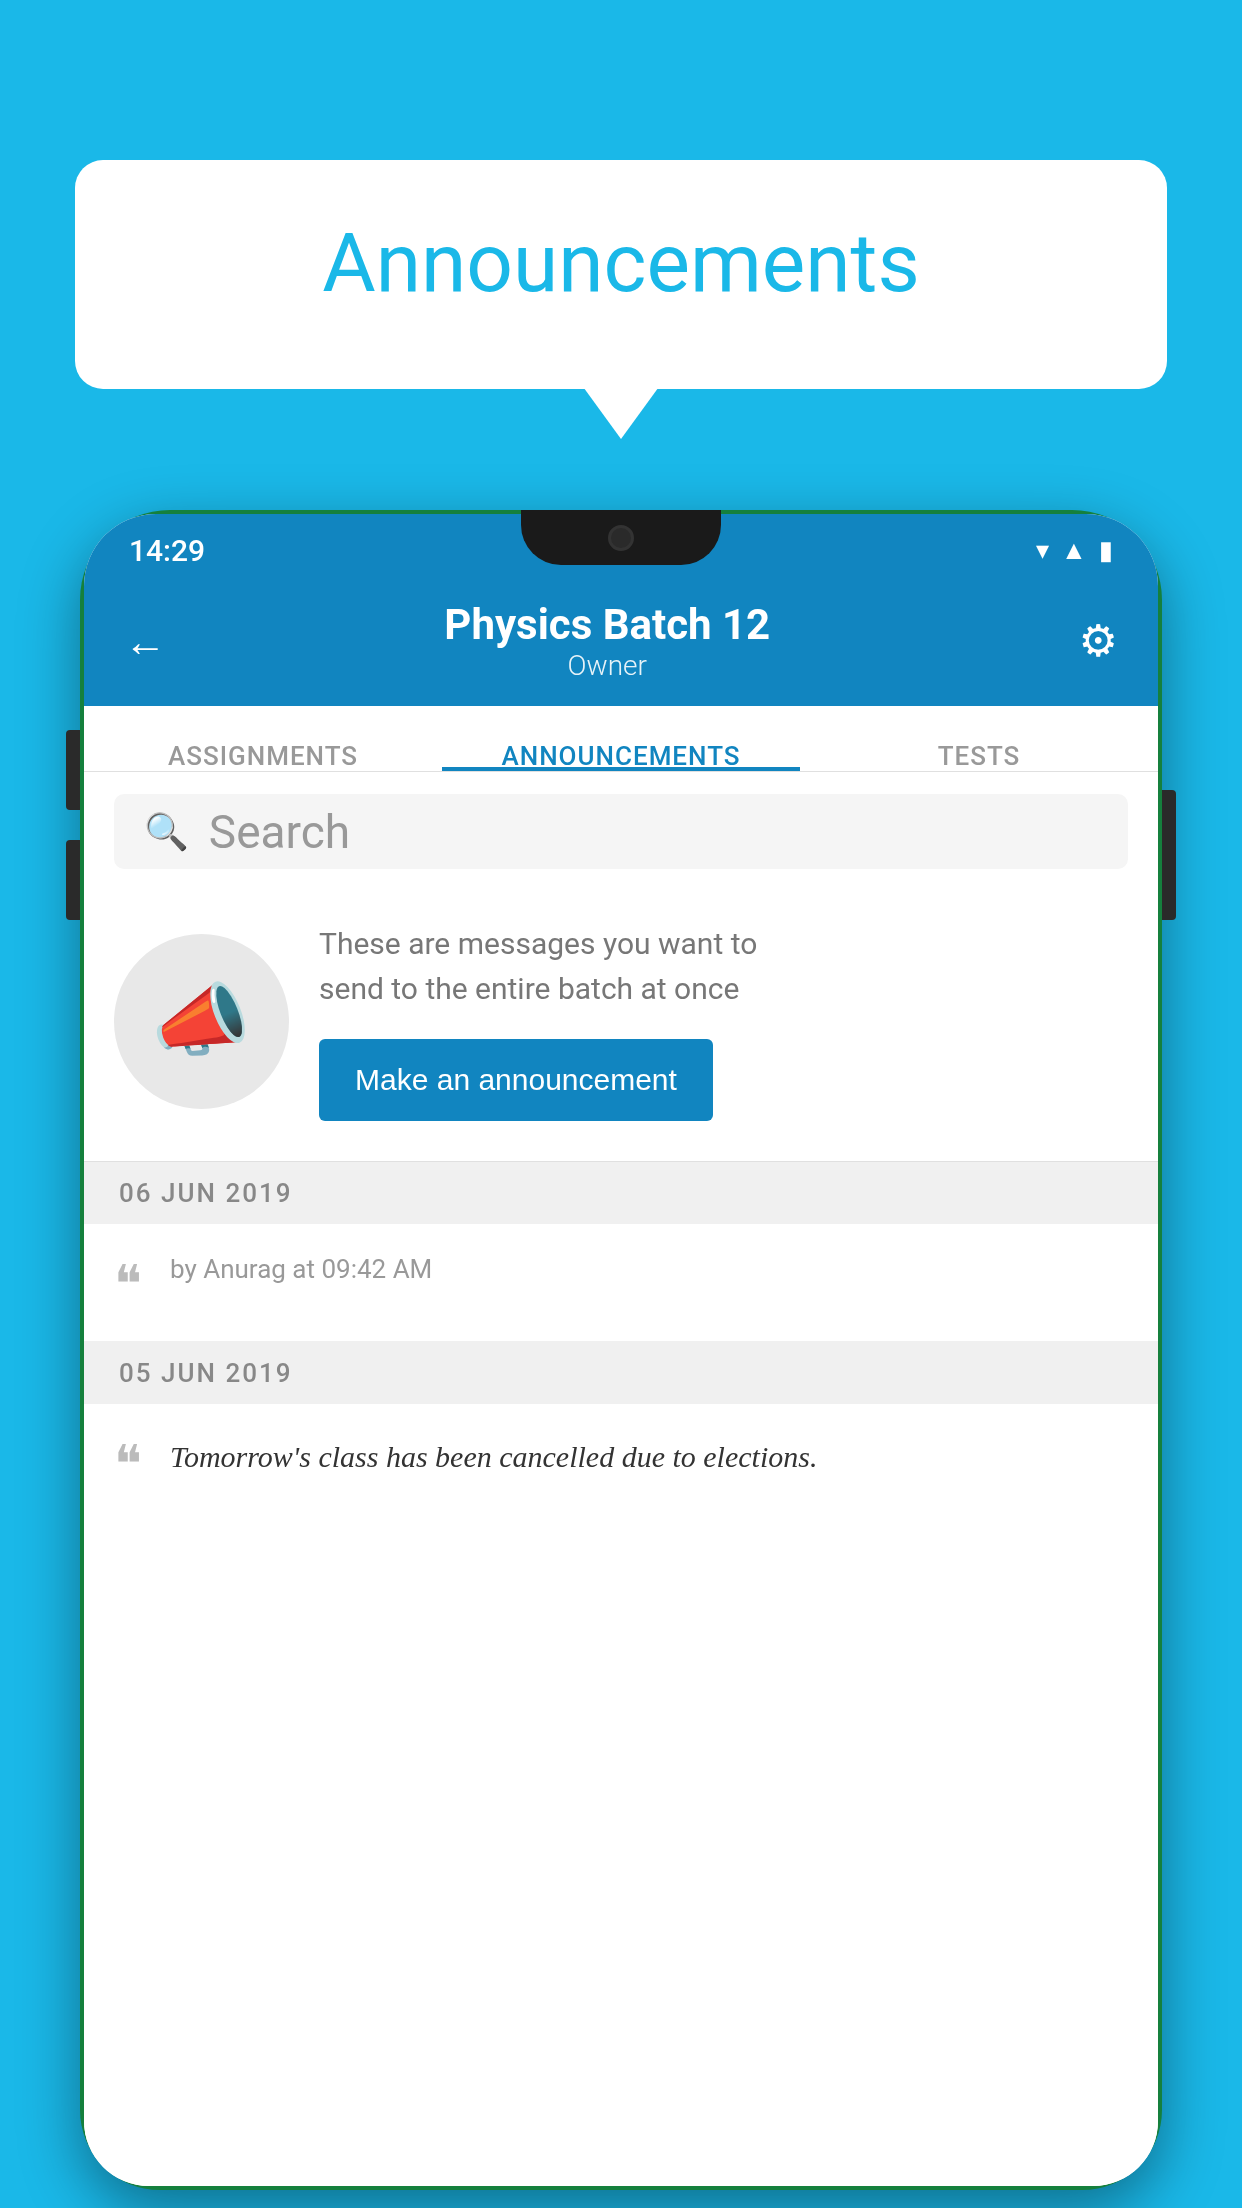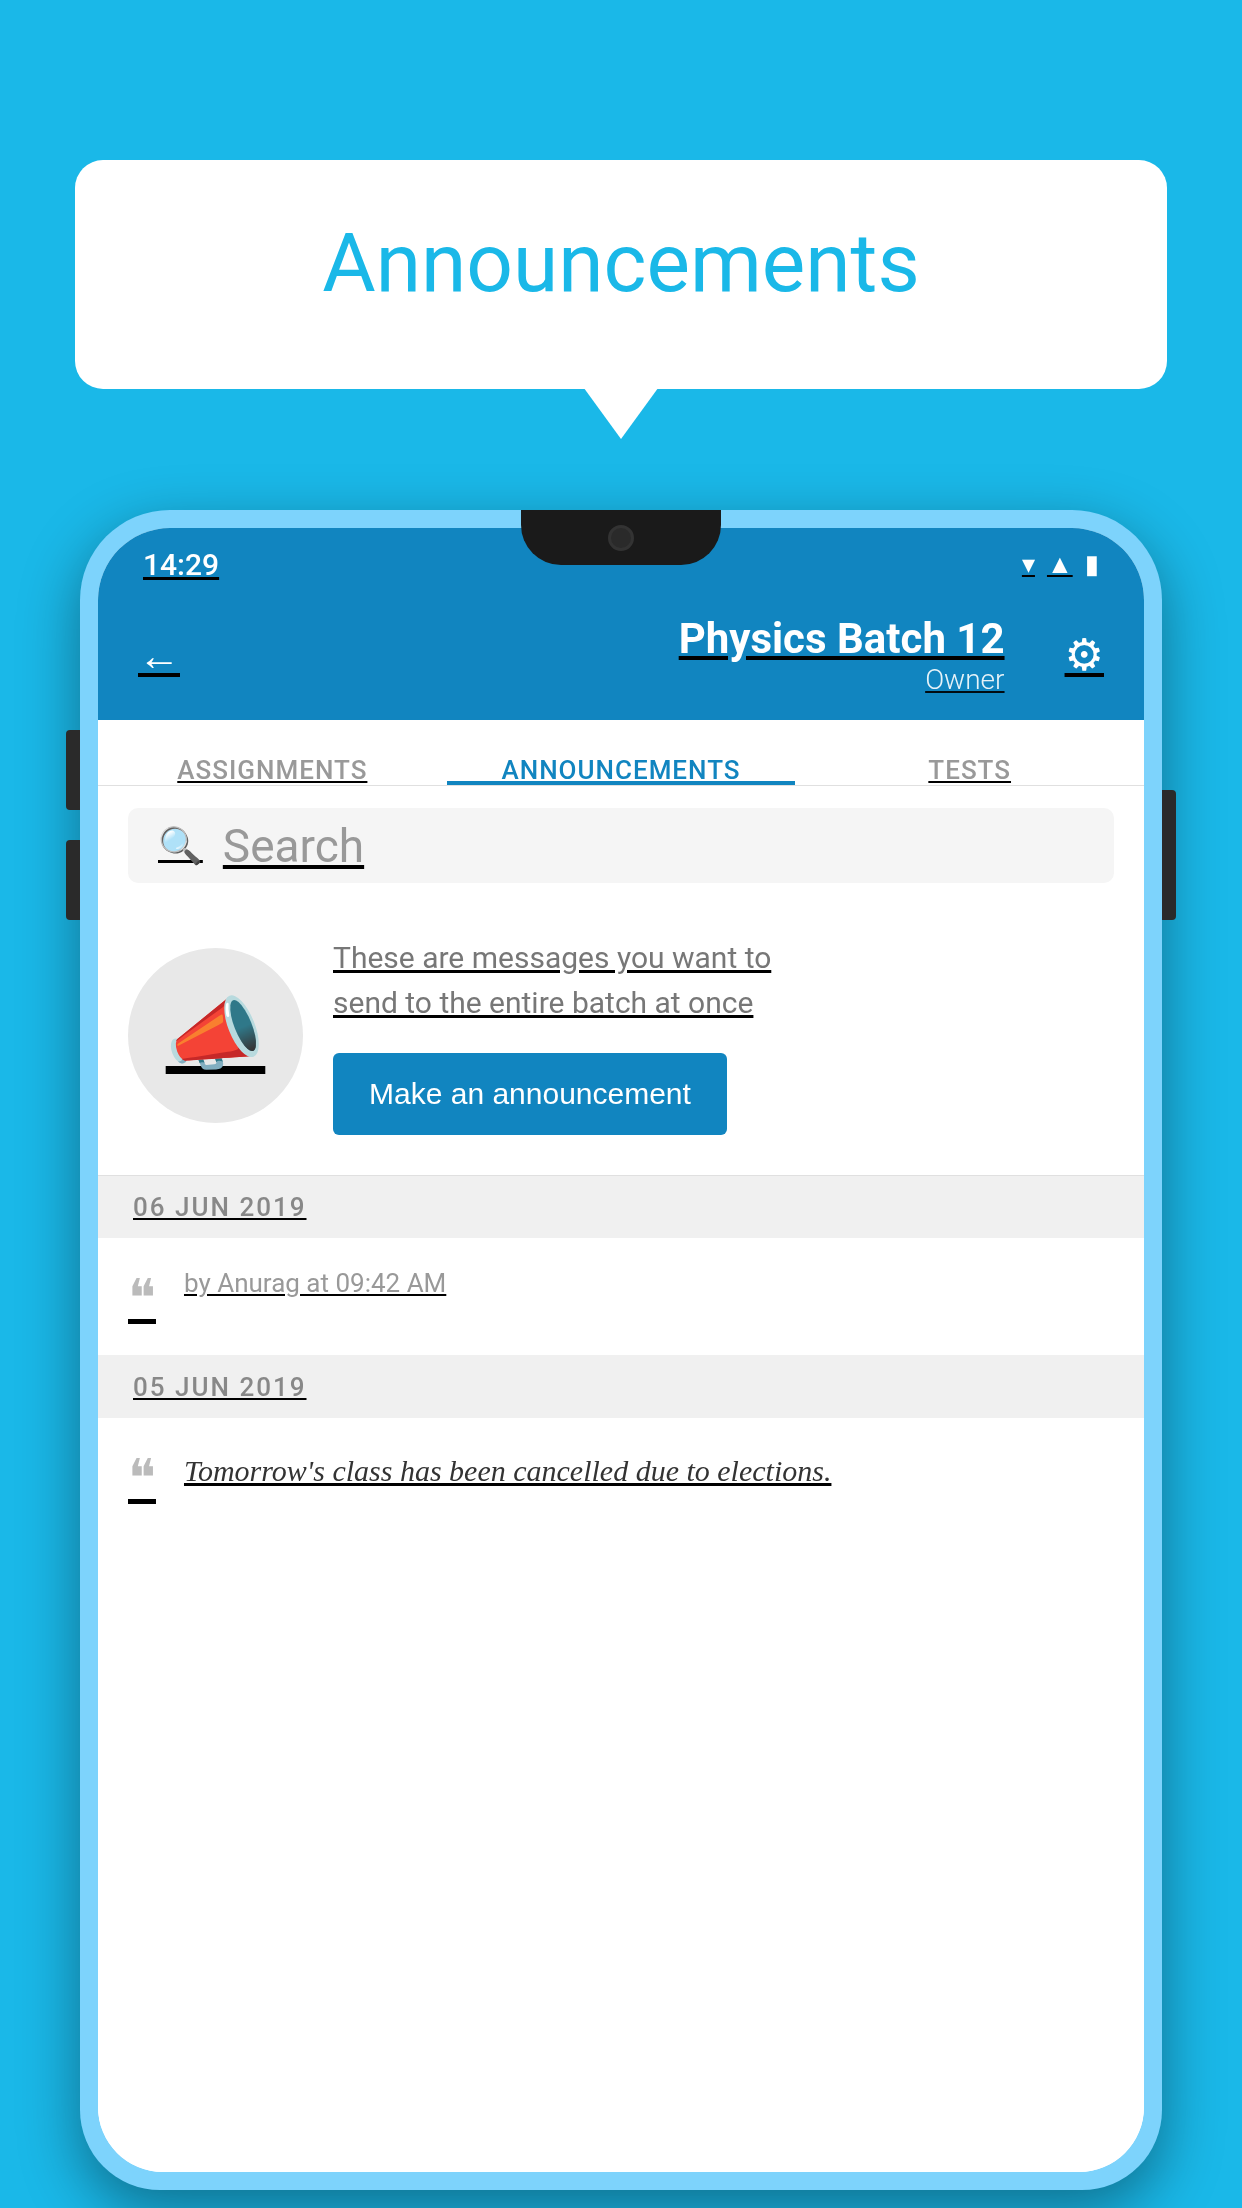--- a/index.html
+++ b/index.html
@@ -60,28 +60,27 @@
     .phone-container {
       position: absolute;
       top: 510px;
       left: 80px;
       right: 80px;
       bottom: 0;
       z-index: 5;
     }
 
     .phone-outer {
-      background: #7dd3fc;
+      background: #15803d;
       border-radius: 90px 90px 80px 80px;
-      padding: 18px;
+      padding: 4px;
       width: 100%;
       height: 1680px;
       position: relative;
       box-shadow: 0 20px 60px rgba(0,0,0,0.4);
-      text-decoration: underline;
     }
 
     
     .phone-notch {
       position: absolute;
       top: 0;
       left: 50%;
       transform: translateX(-50%);
       width: 200px;
       height: 55px;
@@ -178,21 +177,21 @@
 
     .back-arrow {
       color: white;
       font-size: 42px;
       margin-right: 30px;
       cursor: pointer;
     }
 
     .app-bar-title-container {
       flex: 1;
-      text-align: right;
+      text-align: center;
       margin-right: 60px;
     }
 
     .app-bar-title {
       color: white;
       font-size: 42px;
       font-weight: 700;
     }
 
     .app-bar-subtitle {

